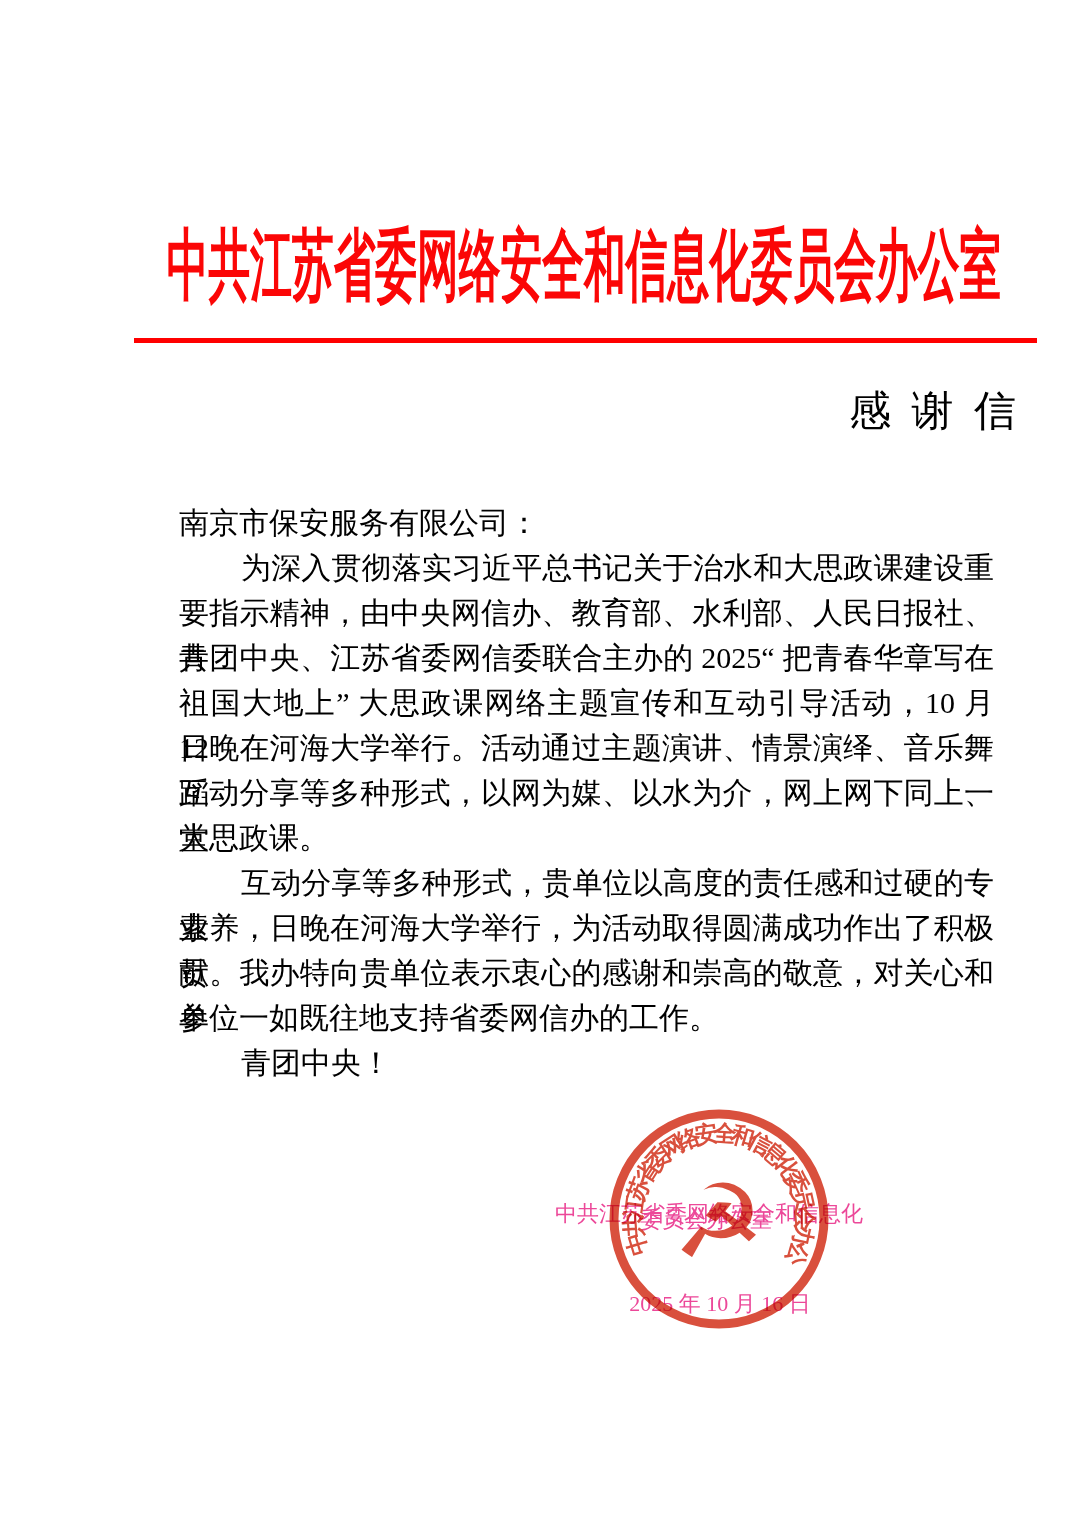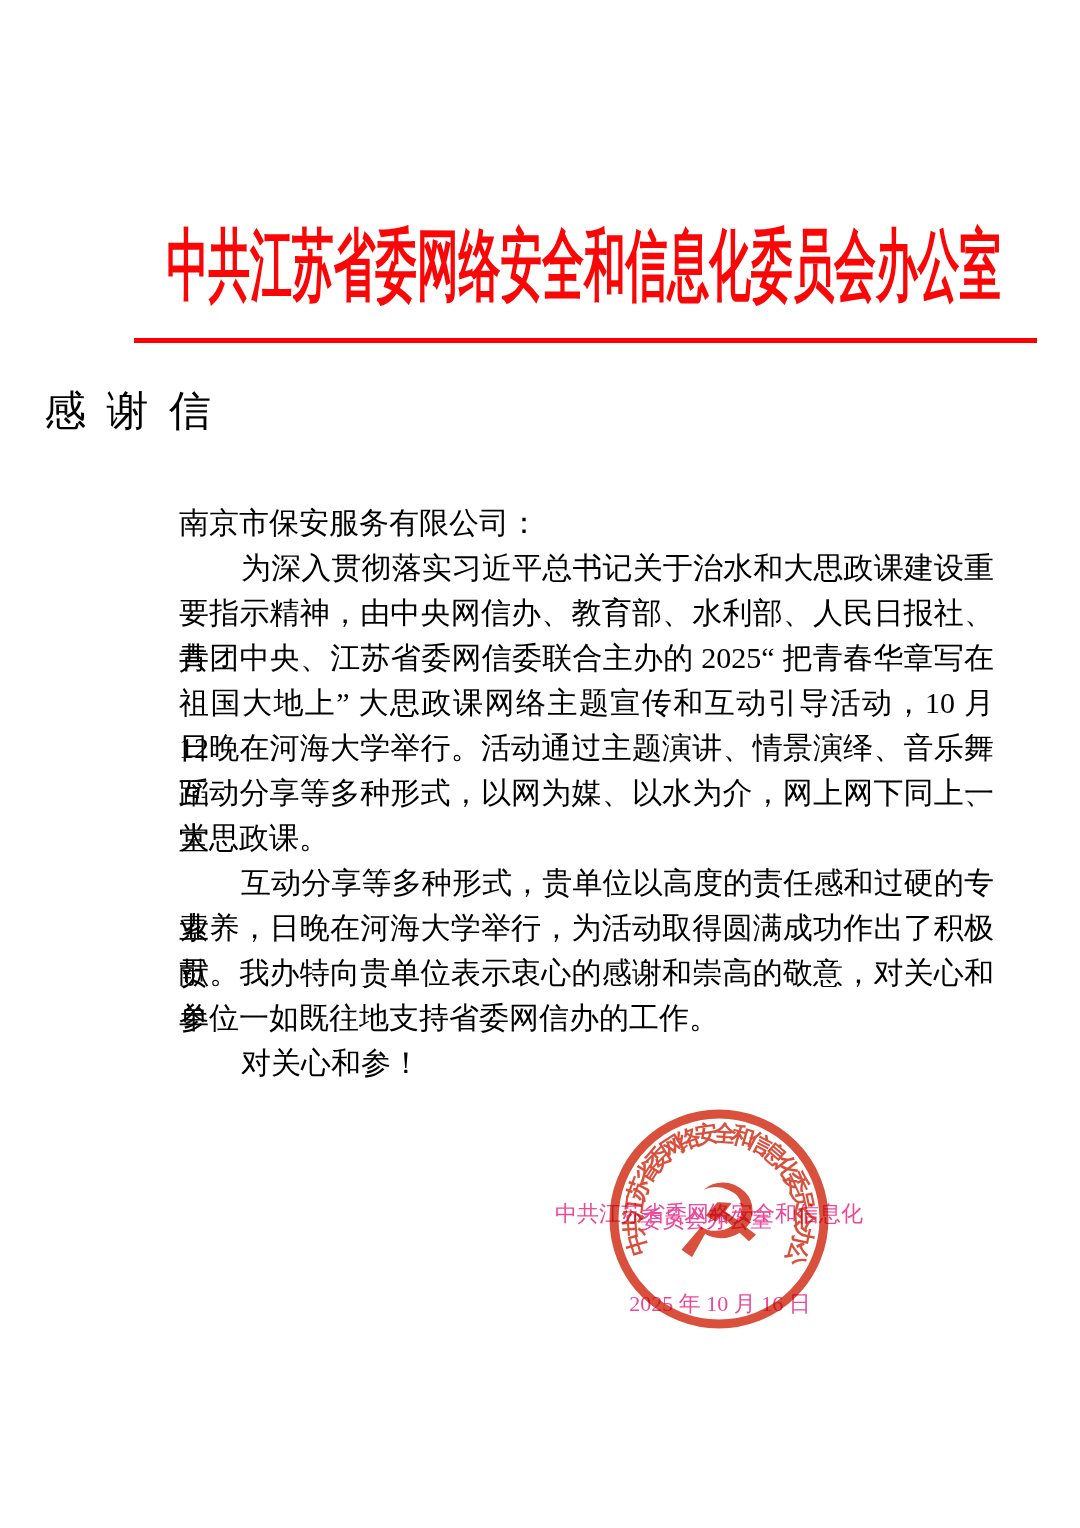--- a/index.html
+++ b/index.html
@@ -34,21 +34,21 @@
     position:absolute;
     top:338px; left:90px;
     width:903px; height:5px;
     background:#ff0000;
   }
   
   .letter-title{
     position:absolute;
     top:387px; left:0;
     width:972px;
-    text-align:left;
+    text-align:right;
     font-size:42px;
     line-height:48px;
     word-spacing:10px;
     color:#000000;
   }
   
   .letter-body{
     position:absolute;
     top:500px; left:135px;
     width:815px;
@@ -116,21 +116,21 @@
     <div class="line jl">要指示精神，由中央网信办、教育部、水利部、人民日报社、共</div>
     <div class="line jl">青团中央、江苏省委网信委联合主办的 2025“ 把青春华章写在</div>
     <div class="line jl">祖国大地上” 大思政课网络主题宣传和互动引导活动，10 月 12</div>
     <div class="line jl">日晚在河海大学举行。活动通过主题演讲、情景演绎、音乐舞蹈、</div>
     <div class="line jl">互动分享等多种形式，以网为媒、以水为介，网上网下同上一堂</div>
     <div class="line">大思政课。</div>
     <div class="line ind jl">互动分享等多种形式，贵单位以高度的责任感和过硬的专业</div>
     <div class="line jl">素养，日晚在河海大学举行，为活动取得圆满成功作出了积极贡</div>
     <div class="line jl">献。我办特向贵单位表示衷心的感谢和崇高的敬意，对关心和参</div>
     <div class="line">单位一如既往地支持省委网信办的工作。</div>
-    <div class="line ind">对关心和参！</div>
+    <div class="line ind">青团中央！</div>
   </div>
 
   <div class="sig sig1">中共江苏省委网络安全和信息化</div>
   <div class="sig sig2">委员会办公室</div>
   <div class="sig sig3">2025 年 10 月 16 日</div>
 
   <svg class="seal" viewBox="-120 -120 240 240" xmlns="http://www.w3.org/2000/svg">
     <circle cx="0" cy="2" r="105" fill="none" stroke="#d6422e" stroke-width="9"></circle>
     <path id="sealArc" d="M -70.7 35.0 A 78 78 0 1 1 70.7 35.0" fill="none"></path>
     <text class="seal-ring-text">

